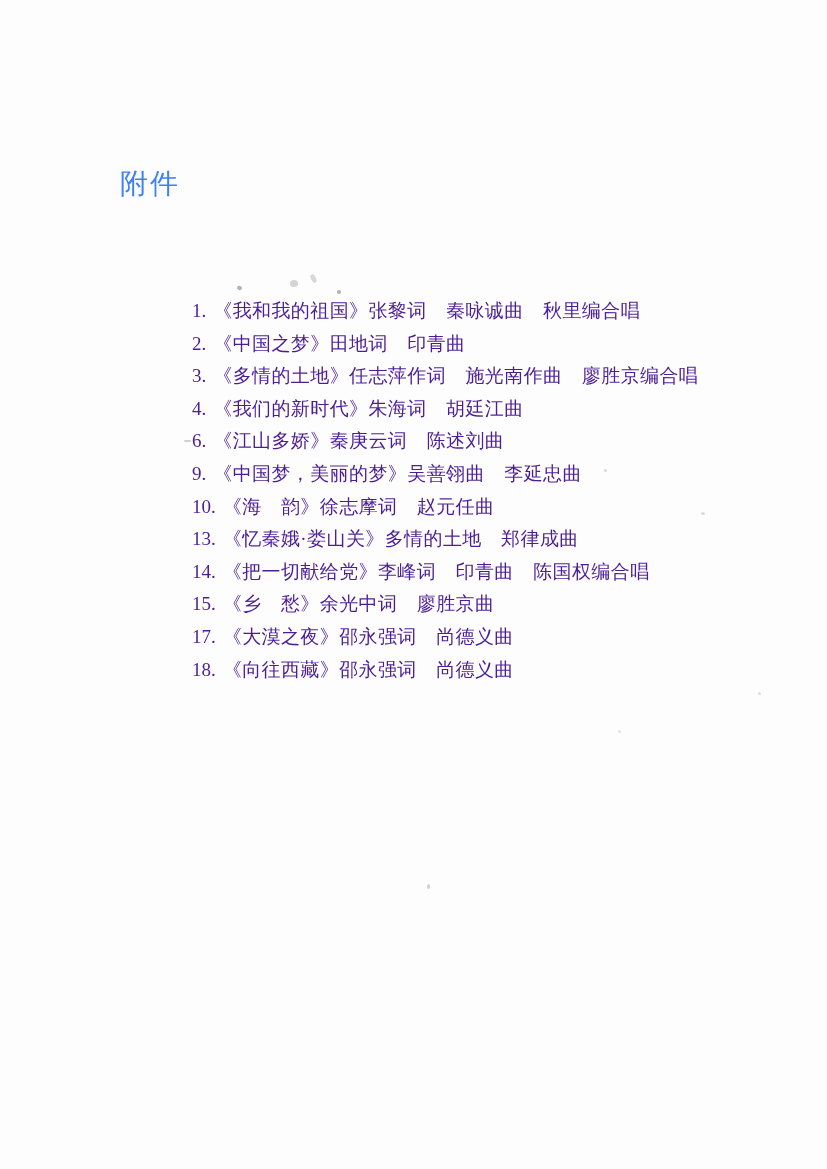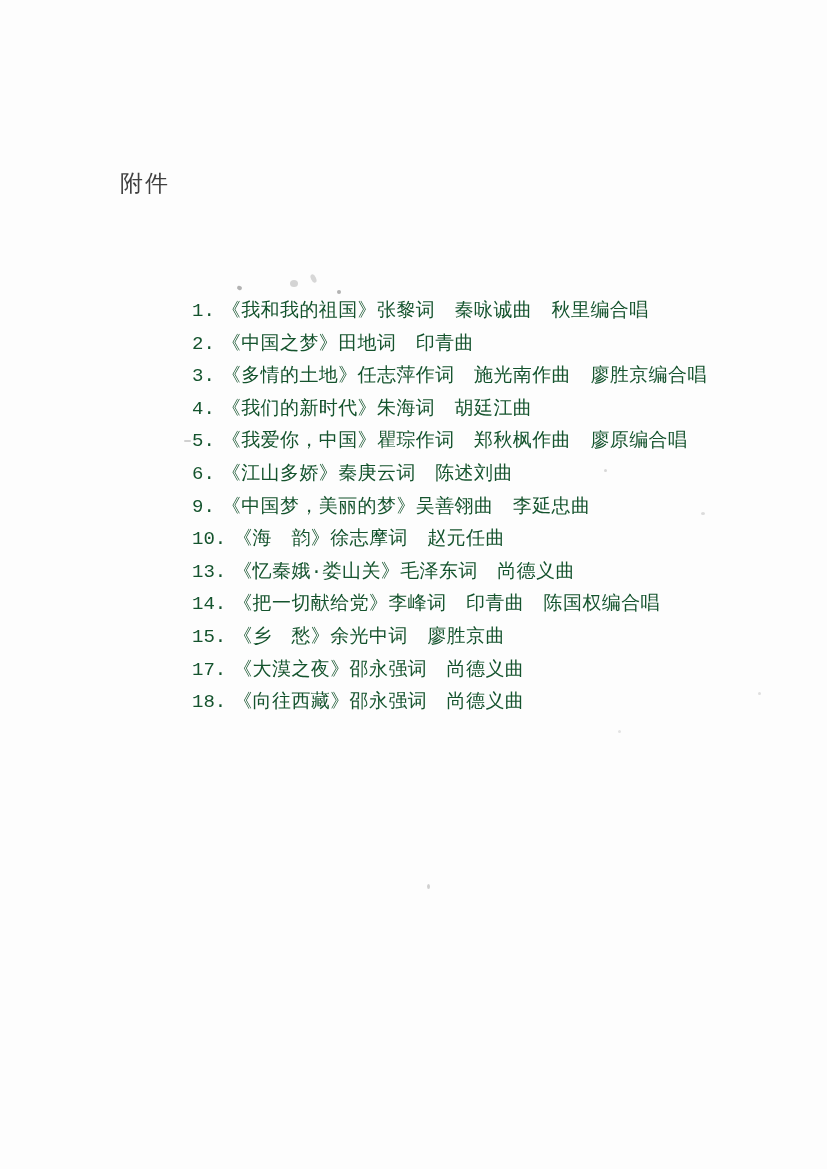--- a/index.html
+++ b/index.html
@@ -13,24 +13,24 @@
     height: 1169px;
     background: #fdfdfd;
     font-family: "Liberation Serif", "DejaVu Serif", serif;
     color: #1c1c1c;
     overflow: hidden;
   }
   .attachment-label {
     position: absolute;
     left: 120px;
     top: 170px;
-    font-size: 23px;
+    font-size: 28px;
     line-height: 28px;
     letter-spacing: 2px;
-    color: #404040;
+    color: #3b82f6;
   }
   .doc-title {
     position: absolute;
     left: 351px;
     top: 220px;
     font-size: 29px;
     line-height: 36px;
     font-weight: 700;
     letter-spacing: 1px;
     color: #101010;
@@ -40,23 +40,22 @@
     position: absolute;
     left: 192px;
     top: 295px;
     width: 560px;
   }
   .song-row {
     height: 32.6px;
     line-height: 32.6px;
     font-size: 19px;
     white-space: nowrap;
-    color: #14532d;
+    color: #4c1d95;
     letter-spacing: 0.4px;
-    font-family: Liberation Mono, monospace;
   }
   .song-num {
     display: inline-block;
     margin-right: 7px;
     letter-spacing: 0;
   }
   .song-text {
     letter-spacing: 0.4px;
   }
   
@@ -82,25 +81,24 @@
 <div class="page">
 
   <div class="attachment-label">附件</div>
 
 
   <div class="song-list">
     <div class="song-row"><span class="song-num">1.</span><span class="song-text">《我和我的祖国》张黎词　秦咏诚曲　秋里编合唱</span></div>
     <div class="song-row"><span class="song-num">2.</span><span class="song-text">《中国之梦》田地词　印青曲</span></div>
     <div class="song-row"><span class="song-num">3.</span><span class="song-text">《多情的土地》任志萍作词　施光南作曲　廖胜京编合唱</span></div>
     <div class="song-row"><span class="song-num">4.</span><span class="song-text">《我们的新时代》朱海词　胡廷江曲</span></div>
-    <div class="song-row"><span class="song-num">5.</span><span class="song-text">《我爱你，中国》瞿琮作词　郑秋枫作曲　廖原编合唱</span></div>
     <div class="song-row"><span class="song-num">6.</span><span class="song-text">《江山多娇》秦庚云词　陈述刘曲</span></div>
     <div class="song-row"><span class="song-num">9.</span><span class="song-text">《中国梦，美丽的梦》吴善翎曲　李延忠曲</span></div>
     <div class="song-row"><span class="song-num">10.</span><span class="song-text">《海　韵》徐志摩词　赵元任曲</span></div>
-    <div class="song-row"><span class="song-num">13.</span><span class="song-text">《忆秦娥·娄山关》毛泽东词　尚德义曲</span></div>
+    <div class="song-row"><span class="song-num">13.</span><span class="song-text">《忆秦娥·娄山关》多情的土地　郑律成曲</span></div>
     <div class="song-row"><span class="song-num">14.</span><span class="song-text">《把一切献给党》李峰词　印青曲　陈国权编合唱</span></div>
     <div class="song-row"><span class="song-num">15.</span><span class="song-text">《乡　愁》余光中词　廖胜京曲</span></div>
     <div class="song-row"><span class="song-num">17.</span><span class="song-text">《大漠之夜》邵永强词　尚德义曲</span></div>
     <div class="song-row"><span class="song-num">18.</span><span class="song-text">《向往西藏》邵永强词　尚德义曲</span></div>
   </div>
 
   <div class="speck s1"></div>
   <div class="speck s2"></div>
   <div class="speck s3"></div>
   <div class="speck s4"></div>

